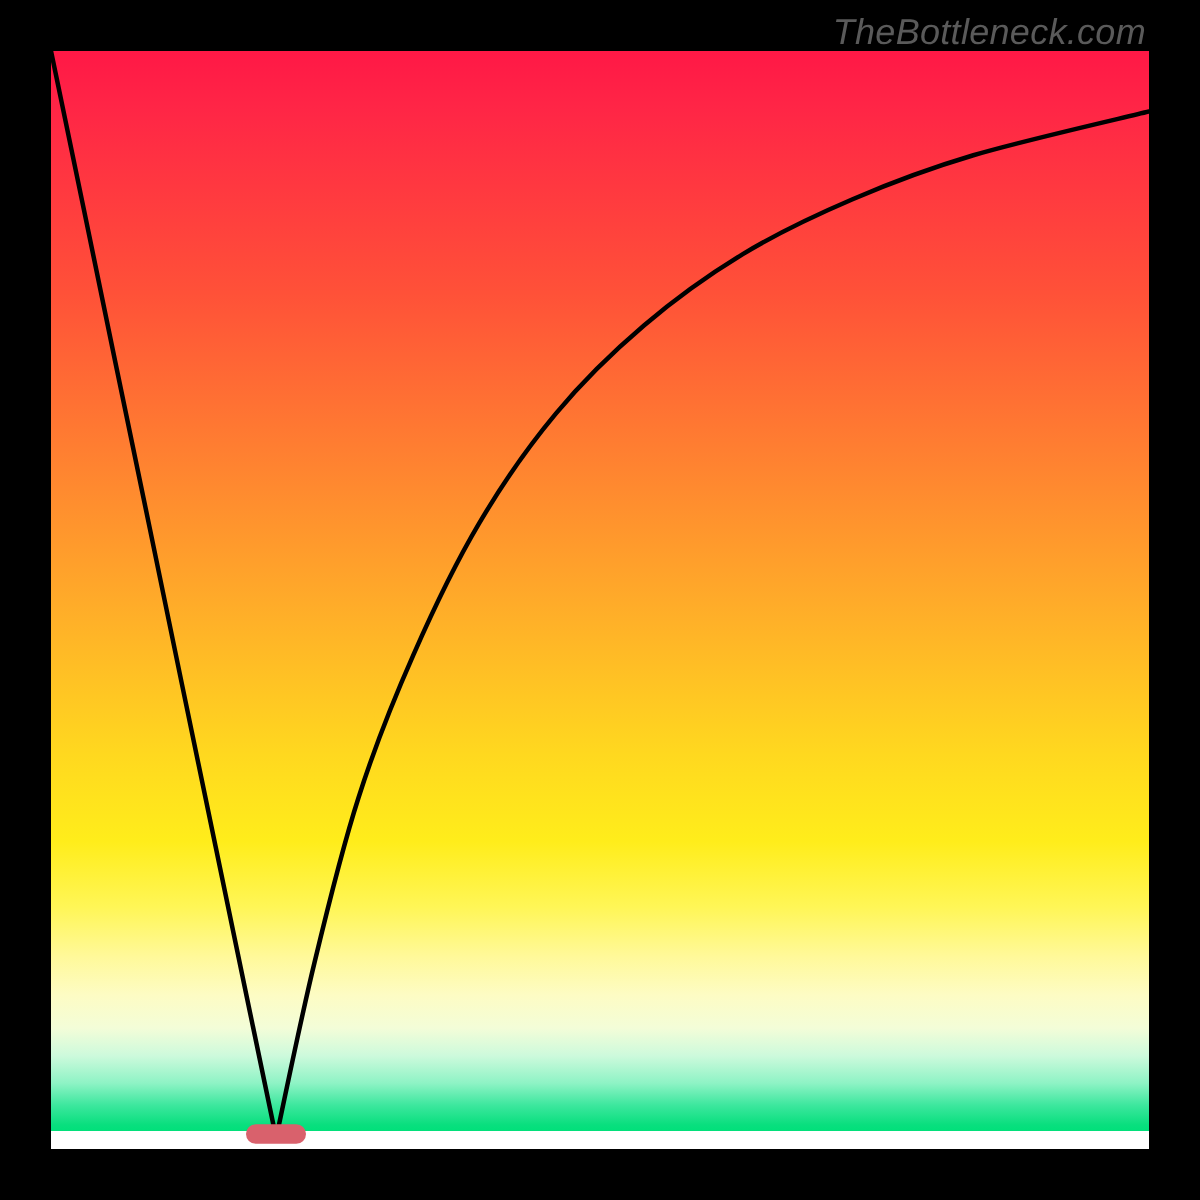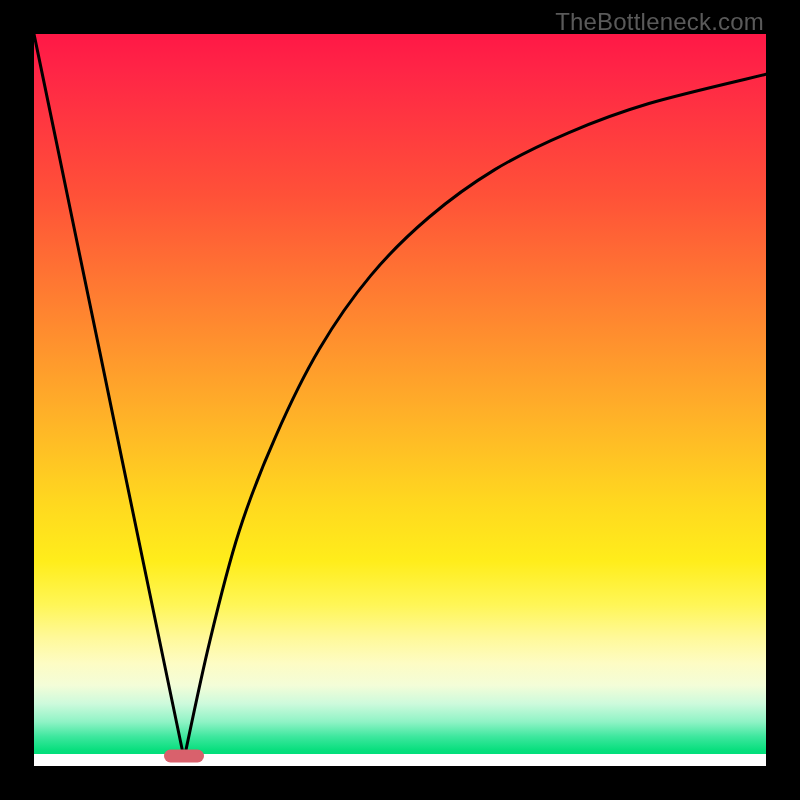--- a/index.html
+++ b/index.html
@@ -48,20 +48,21 @@
     );
   }
   .watermark {
     position: absolute;
     top: 8px;
     right: 36px;
     font-size: 24px;
     font-weight: 500;
     color: #5a5a5a;
     letter-spacing: 0.2px;
+    font-style: italic;
   }
   svg.curves {
     position: absolute;
     inset: 0;
     width: 100%;
     height: 100%;
   }
   .marker {
     position: absolute;
     width: 40px;

